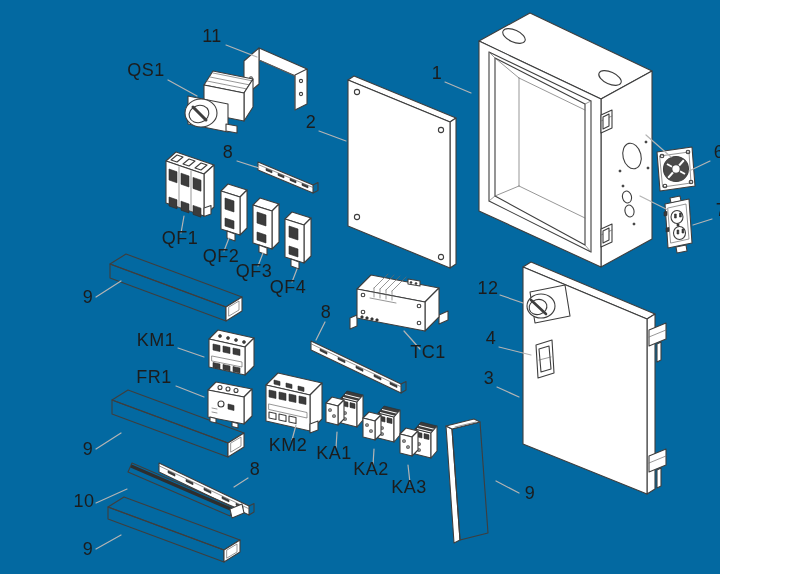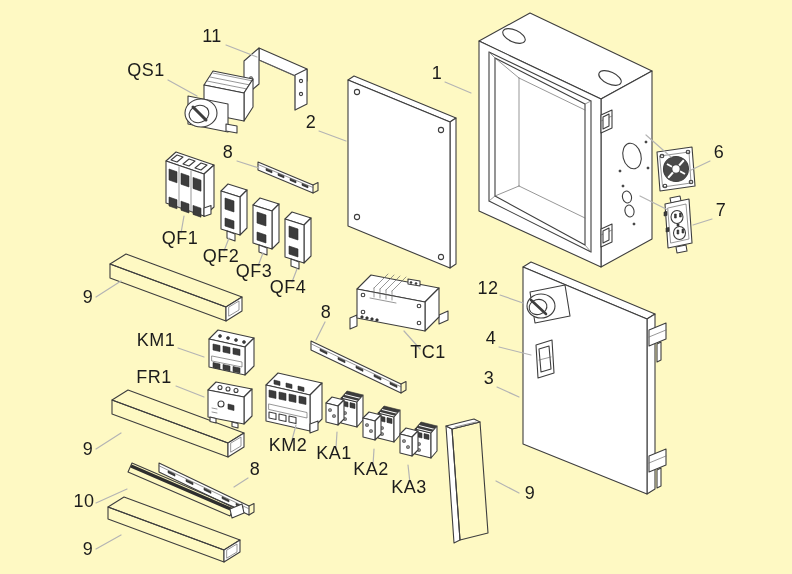--- a/index.html
+++ b/index.html
@@ -1,16 +1,16 @@
 <!DOCTYPE html>
 <html><head>
 <meta charset="utf-8">
 <style>
   html,body{margin:0;padding:0;background:#ffffff;}
-  .canvas{position:relative;width:792px;height:574px;background:#fef9c3;overflow:hidden;
+  .canvas{position:relative;width:720px;height:574px;background:#0369a1;overflow:hidden;
           font-family:"Liberation Sans",sans-serif;text-align:center;}
   svg{position:absolute;left:0;top:0;}
   svg *{vector-effect:none;}
   .s  {stroke:#3e3e3e;stroke-width:1.1;fill:none;stroke-linejoin:round;stroke-linecap:round;}
   .f  {stroke:#3e3e3e;stroke-width:1.1;fill:#ffffff;stroke-linejoin:round;stroke-linecap:round;}
   .dk {fill:#3c3c3c;stroke:#2b2b2b;stroke-width:.6;stroke-linejoin:round;}
   .lt {stroke:#6a6a6a;stroke-width:.7;fill:none;stroke-linecap:round;}
   .ldr{stroke:#b4b4b4;stroke-width:1.2;fill:none;stroke-linecap:round;}
   .lbl{font-family:"Liberation Sans",sans-serif;font-size:18px;fill:#1c1c1c;letter-spacing:.5px;}
 </style>

